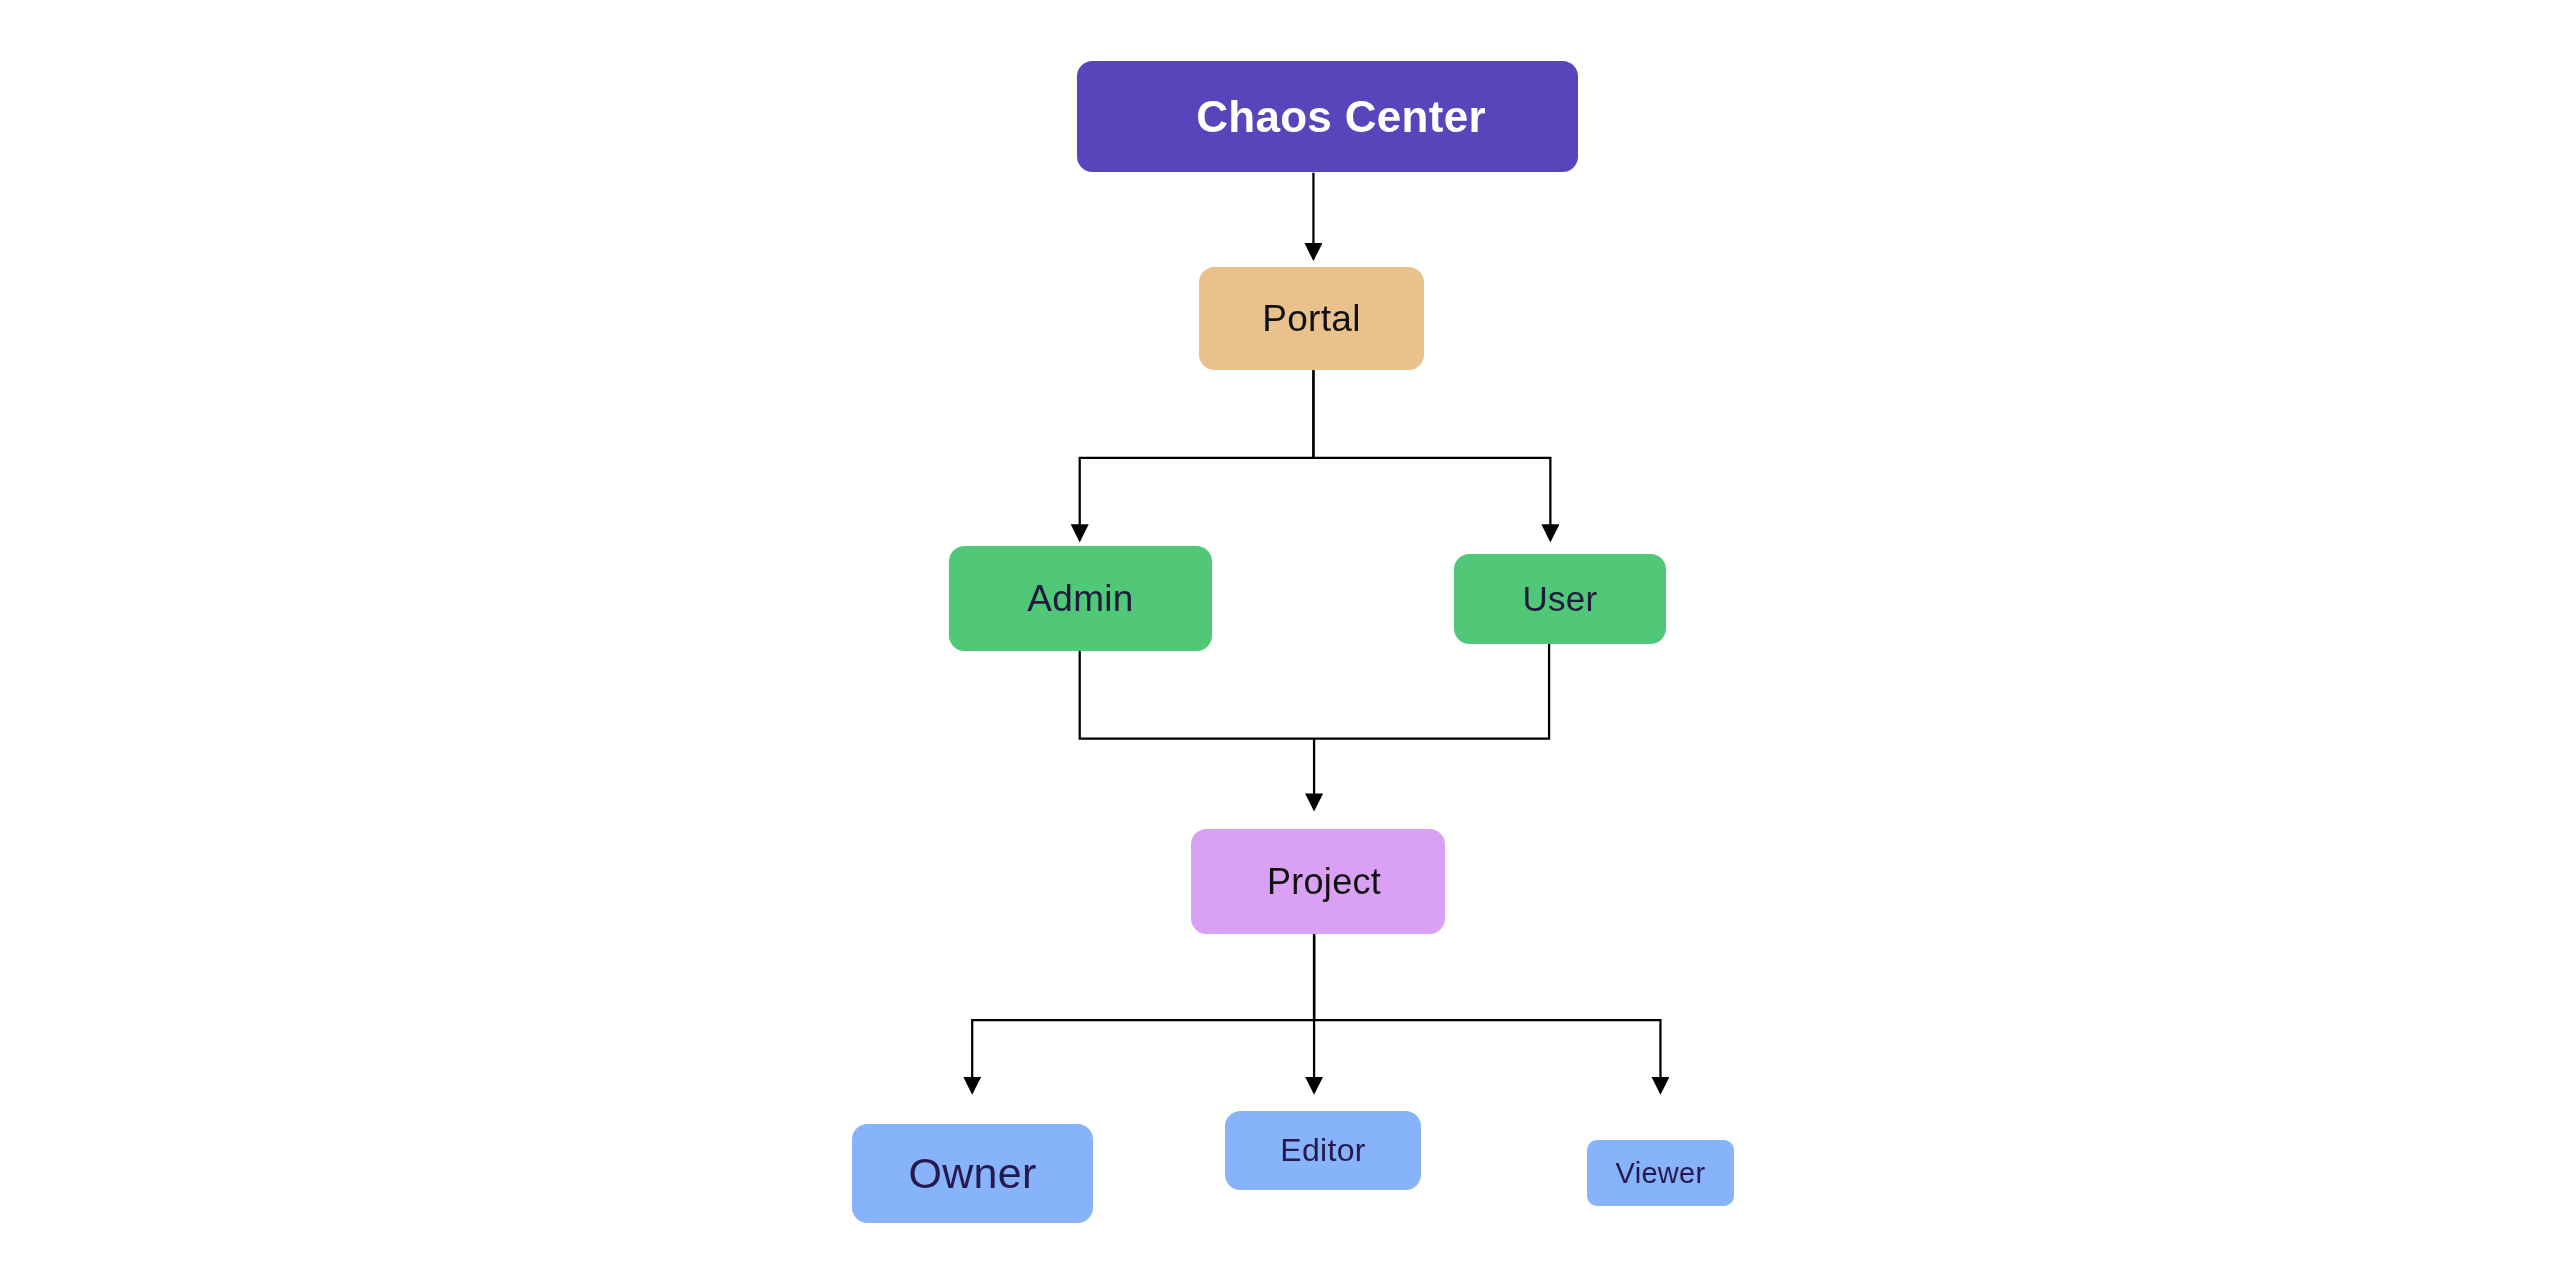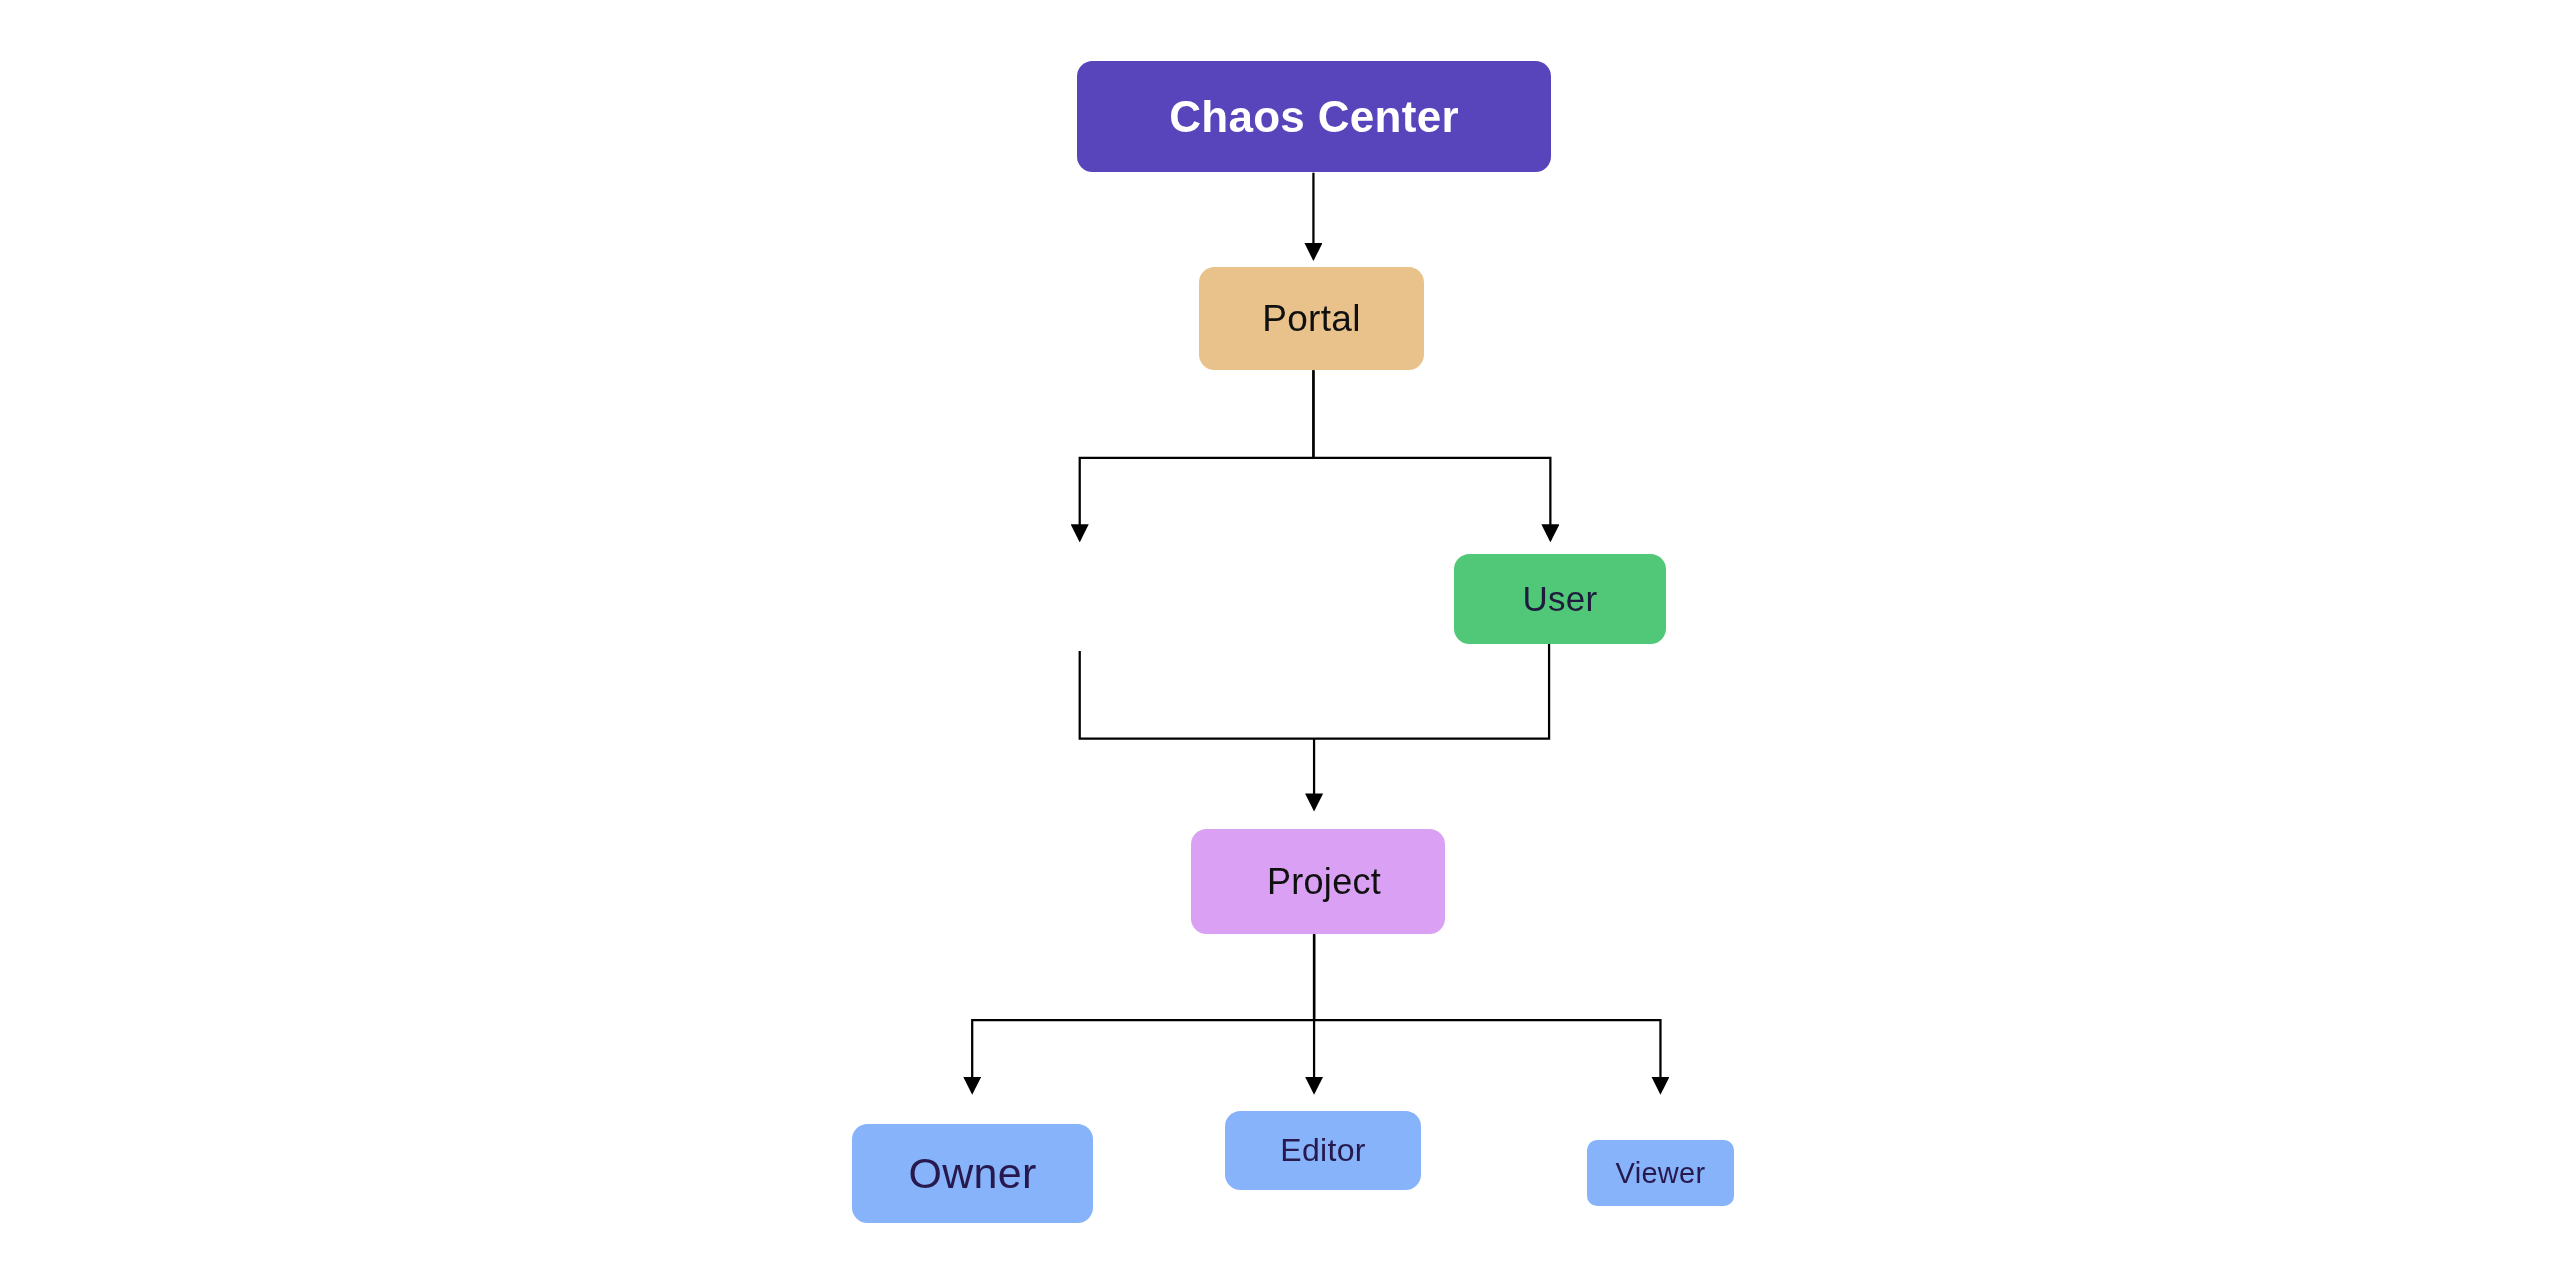--- a/index.html
+++ b/index.html
@@ -26,21 +26,21 @@
   }
   .node {
     position: absolute;
     display: flex;
     align-items: center;
     justify-content: center;
     border-radius: 15.5px;
     white-space: nowrap;
     letter-spacing: 0.3px;
   }
-  .n-chaos   { left: 1077px; top: 61px;   width: 474px; height: 111px; font-size: 44px; font-weight: 700; }
+  .n-chaos   { left: 1077px; top: 61px;   width: 474px; height: 111px; font-size: 44px; font-weight: 700; padding-left: 27px; }
   .n-portal  { left: 1199px; top: 267px;  width: 225px; height: 103px; font-size: 37px; }
   .n-admin   { left: 949px; top: 546px;  width: 263px; height: 105px; font-size: 37px; }
   .n-user    { left: 1454px; top: 554px;  width: 212px; height: 90px; font-size: 35px; }
   .n-project { left: 1191px; top: 829px; width: 242px; height: 105px; font-size: 36px; }
   .n-owner   { left: 852px; top: 1124px; width: 241px; height: 99px; font-size: 43px; }
   .n-editor  { left: 1225px; top: 1111px; width: 196px; height: 79px; font-size: 32px; }
   .n-viewer  { left: 1587px; top: 1140px; width: 147px; height: 66px; font-size: 29px; border-radius: 13px; }
 </style>
 </head>
 <body>
@@ -74,20 +74,23 @@
   </svg>
 
   <div class="node n-chaos" style="background-color: rgb(88, 69, 187); color: rgb(255, 255, 255);">
     <span>Chaos Center</span>
   </div>
 
   <div class="node n-portal" style="background-color: rgb(233, 194, 139); color: rgb(16, 16, 16);">
     <span>Portal</span>
   </div>
 
+  <div class="node n-admin" style="background-color: rgb(80, 200, 120); color: rgb(30, 27, 60);">
+    <span>Admin</span>
+  </div>
 
   <div class="node n-user" style="background-color: rgb(80, 200, 120); color: rgb(30, 27, 60);">
     <span>User</span>
   </div>
 
   <div class="node n-project" style="background-color: rgb(217, 160, 243); color: rgb(16, 16, 16); padding-left: 12px;">
     <span>Project</span>
   </div>
 
   <div class="node n-owner" style="background-color: rgb(134, 179, 249); color: rgb(39, 25, 78);">

